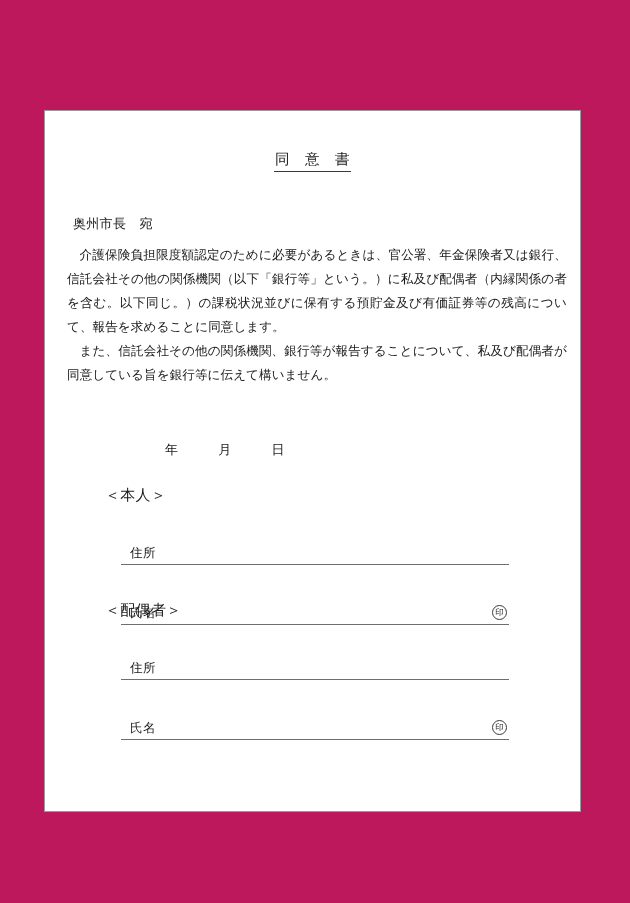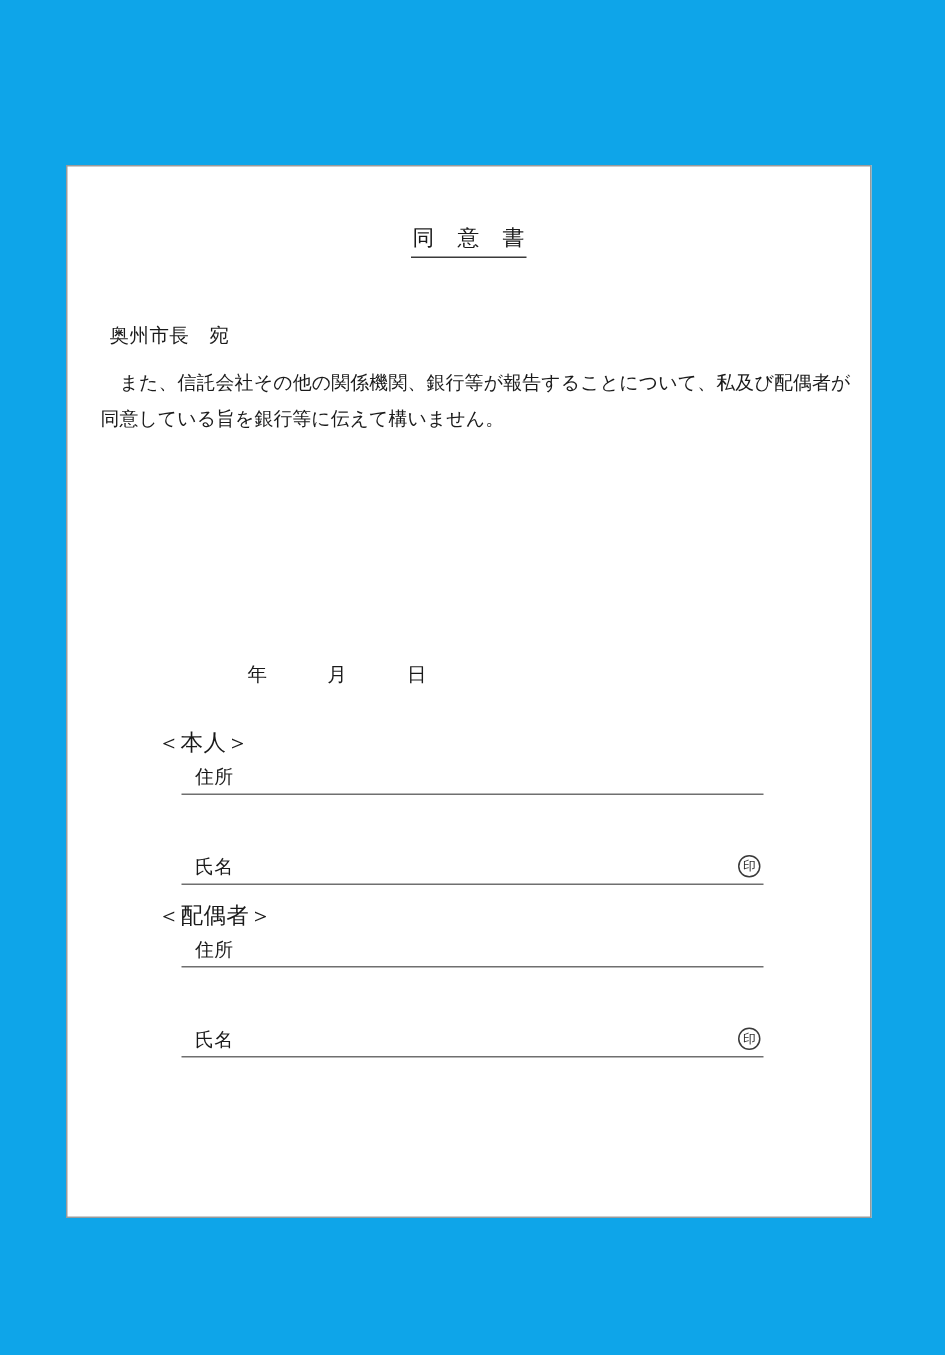--- a/index.html
+++ b/index.html
@@ -15,21 +15,21 @@
     position: relative;
     overflow: hidden;
   }
 
   
   .sheet {
     position: absolute;
     left: 0; top: 0;
     width: 630px;
     height: 903px;
-    background: #0ea5e9;
+    background: #be185d;
   }
 
   
   .doc-border {
     position: absolute;
     left: 44px;
     top: 110px;
     width: 537px;
     height: 702px;
     border: 1px solid #9a9a9a;
@@ -110,20 +110,21 @@
     letter-spacing: 0.3px;
   }
 
   .sig-field {
     position: absolute;
     left: 76px;
     width: 388px;
     border-bottom: 1px solid #6f6f6f;
     height: 22px;
     box-sizing: border-box;
+    margin-top: 35px;
   }
   .sig-field.addr { top: 22px; }
   .sig-field.name { top: 82px; }
 
   .sig-label {
     position: absolute;
     left: 9px;
     top: 2px;
     font-size: 12.6px;
     letter-spacing: 0.3px;
@@ -156,20 +157,21 @@
 
   <div class="doc-border">
 
     <div class="doc-title">
       <span class="title-inner">同　意　書</span>
     </div>
 
     <div class="addressee">奥州市長　宛</div>
 
     <div class="body-block">
+      <p>介護保険負担限度額認定のために必要があるときは、官公署、年金保険者又は銀行、信託会社その他の関係機関（以下「銀行等」という。）に私及び配偶者（内縁関係の者を含む。以下同じ。）の課税状況並びに保有する預貯金及び有価証券等の残高について、報告を求めることに同意します。</p>
       <p>また、信託会社その他の関係機関、銀行等が報告することについて、私及び配偶者が同意している旨を銀行等に伝えて構いません。</p>
     </div>
 
     <div class="date-line">年　　　月　　　日</div>
 
     <div class="sig-group person">
       <div class="sig-heading">＜本人＞</div>
 
       <div class="sig-field addr">
         <span class="sig-label">住所</span>

